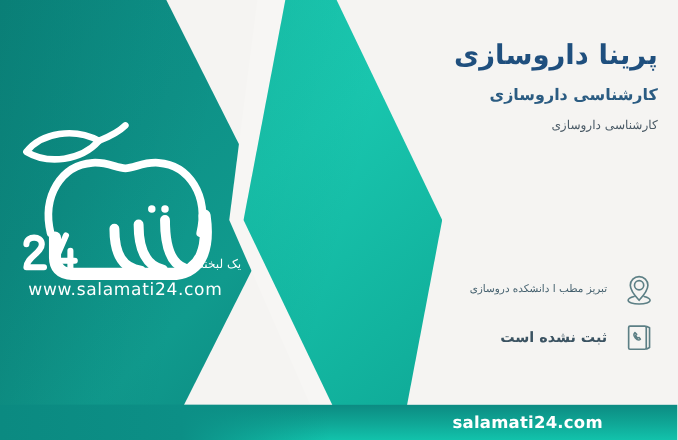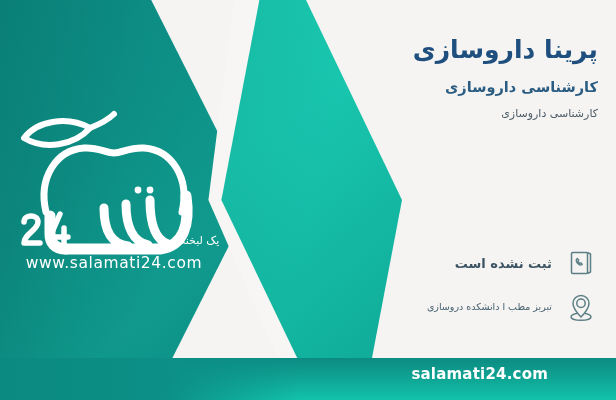--- a/index.html
+++ b/index.html
@@ -167,21 +167,21 @@
     padding-right: 12px;
     line-height: 1.4;
   }
 
   
   .footer {
     position: absolute;
     left: 0;
     bottom: 0;
     width: 616px;
-    height: 42px;
+    height: 32px;
     background: linear-gradient(180deg, #0c8b82 0%, #0fa494 48%, #12c2ab 100%);
     z-index: 9;
   }
   .footer-left-fade {
     position: absolute;
     left: 0;
     top: 0;
     width: 300px;
     height: 42px;
     background: linear-gradient(90deg, #0b8a81 0%, #0c8f86 55%, rgba(12,143,134,0) 100%);
@@ -242,43 +242,43 @@
     </svg>
   </div>
 
   <div class="info">
     <div class="person-name">پرینا داروسازی</div>
     <div class="person-specialty">کارشناسی داروسازی</div>
     <div class="person-specialty-sub">کارشناسی داروسازی</div>
   </div>
 
   <div class="contacts">
+
+    <div class="contact-row">
+      <div class="contact-icon">
+        <svg width="30" height="30" viewBox="0 0 30 30" xmlns="http://www.w3.org/2000/svg">
+          <path d="M15 3.5 C10.6 3.5 7 7 7 11.4 C7 16.6 15 25 15 25 C15 25 23 16.6 23 11.4 C23 7 19.4 3.5 15 3.5 Z" fill="none" stroke="#5c7f85" stroke-width="1.5" stroke-linejoin="round"></path>
+          <circle cx="15" cy="11.3" r="4.2" fill="none" stroke="#5c7f85" stroke-width="1.5"></circle>
+          <path d="M10.5 21.5 C7 22.3 5 23.6 5 25 C5 26.9 9.5 28.3 15 28.3 C20.5 28.3 25 26.9 25 25 C25 23.6 23 22.3 19.5 21.5" fill="none" stroke="#5c7f85" stroke-width="1.4" stroke-linecap="round"></path>
+        </svg>
+      </div>
+      <div class="contact-text contact-addr-text">تبریز مطب ا دانشکده دروسازی</div>
+    </div>
 
     <div class="contact-row">
       <div class="contact-icon">
         <svg width="28" height="28" viewBox="0 0 28 28" xmlns="http://www.w3.org/2000/svg">
           <rect x="4.5" y="3.5" width="16" height="21" rx="1.2" fill="none" stroke="#5c7f85" stroke-width="1.5"></rect>
           <path d="M20.5 3.5 L23.5 5 L23.5 23 L20.5 24.5" fill="none" stroke="#5c7f85" stroke-width="1.5" stroke-linejoin="round"></path>
           <path d="M10.2 9.4 C9 10.6 9.2 12.6 10.6 14.2 C12 15.8 14 16.4 15.2 15.4 L14.1 13.9 L12.6 14.3 C11.9 13.7 11.2 12.9 10.9 12.1 L11.8 11 L10.2 9.4 Z" fill="none" stroke="#5c7f85" stroke-width="1.4" stroke-linejoin="round"></path>
         </svg>
       </div>
       <div class="contact-text contact-phone-text">ثبت نشده است</div>
     </div>
 
-    <div class="contact-row">
-      <div class="contact-icon">
-        <svg width="30" height="30" viewBox="0 0 30 30" xmlns="http://www.w3.org/2000/svg">
-          <path d="M15 3.5 C10.6 3.5 7 7 7 11.4 C7 16.6 15 25 15 25 C15 25 23 16.6 23 11.4 C23 7 19.4 3.5 15 3.5 Z" fill="none" stroke="#5c7f85" stroke-width="1.5" stroke-linejoin="round"></path>
-          <circle cx="15" cy="11.3" r="4.2" fill="none" stroke="#5c7f85" stroke-width="1.5"></circle>
-          <path d="M10.5 21.5 C7 22.3 5 23.6 5 25 C5 26.9 9.5 28.3 15 28.3 C20.5 28.3 25 26.9 25 25 C25 23.6 23 22.3 19.5 21.5" fill="none" stroke="#5c7f85" stroke-width="1.4" stroke-linecap="round"></path>
-        </svg>
-      </div>
-      <div class="contact-text contact-addr-text">تبریز مطب ا دانشکده دروسازی</div>
-    </div>
-
   </div>
 
   <div class="footer">
     <div class="footer-left-fade"></div>
     <div class="footer-site">salamati24.com</div>
   </div>
 
 </div>
 
 </body></html>

